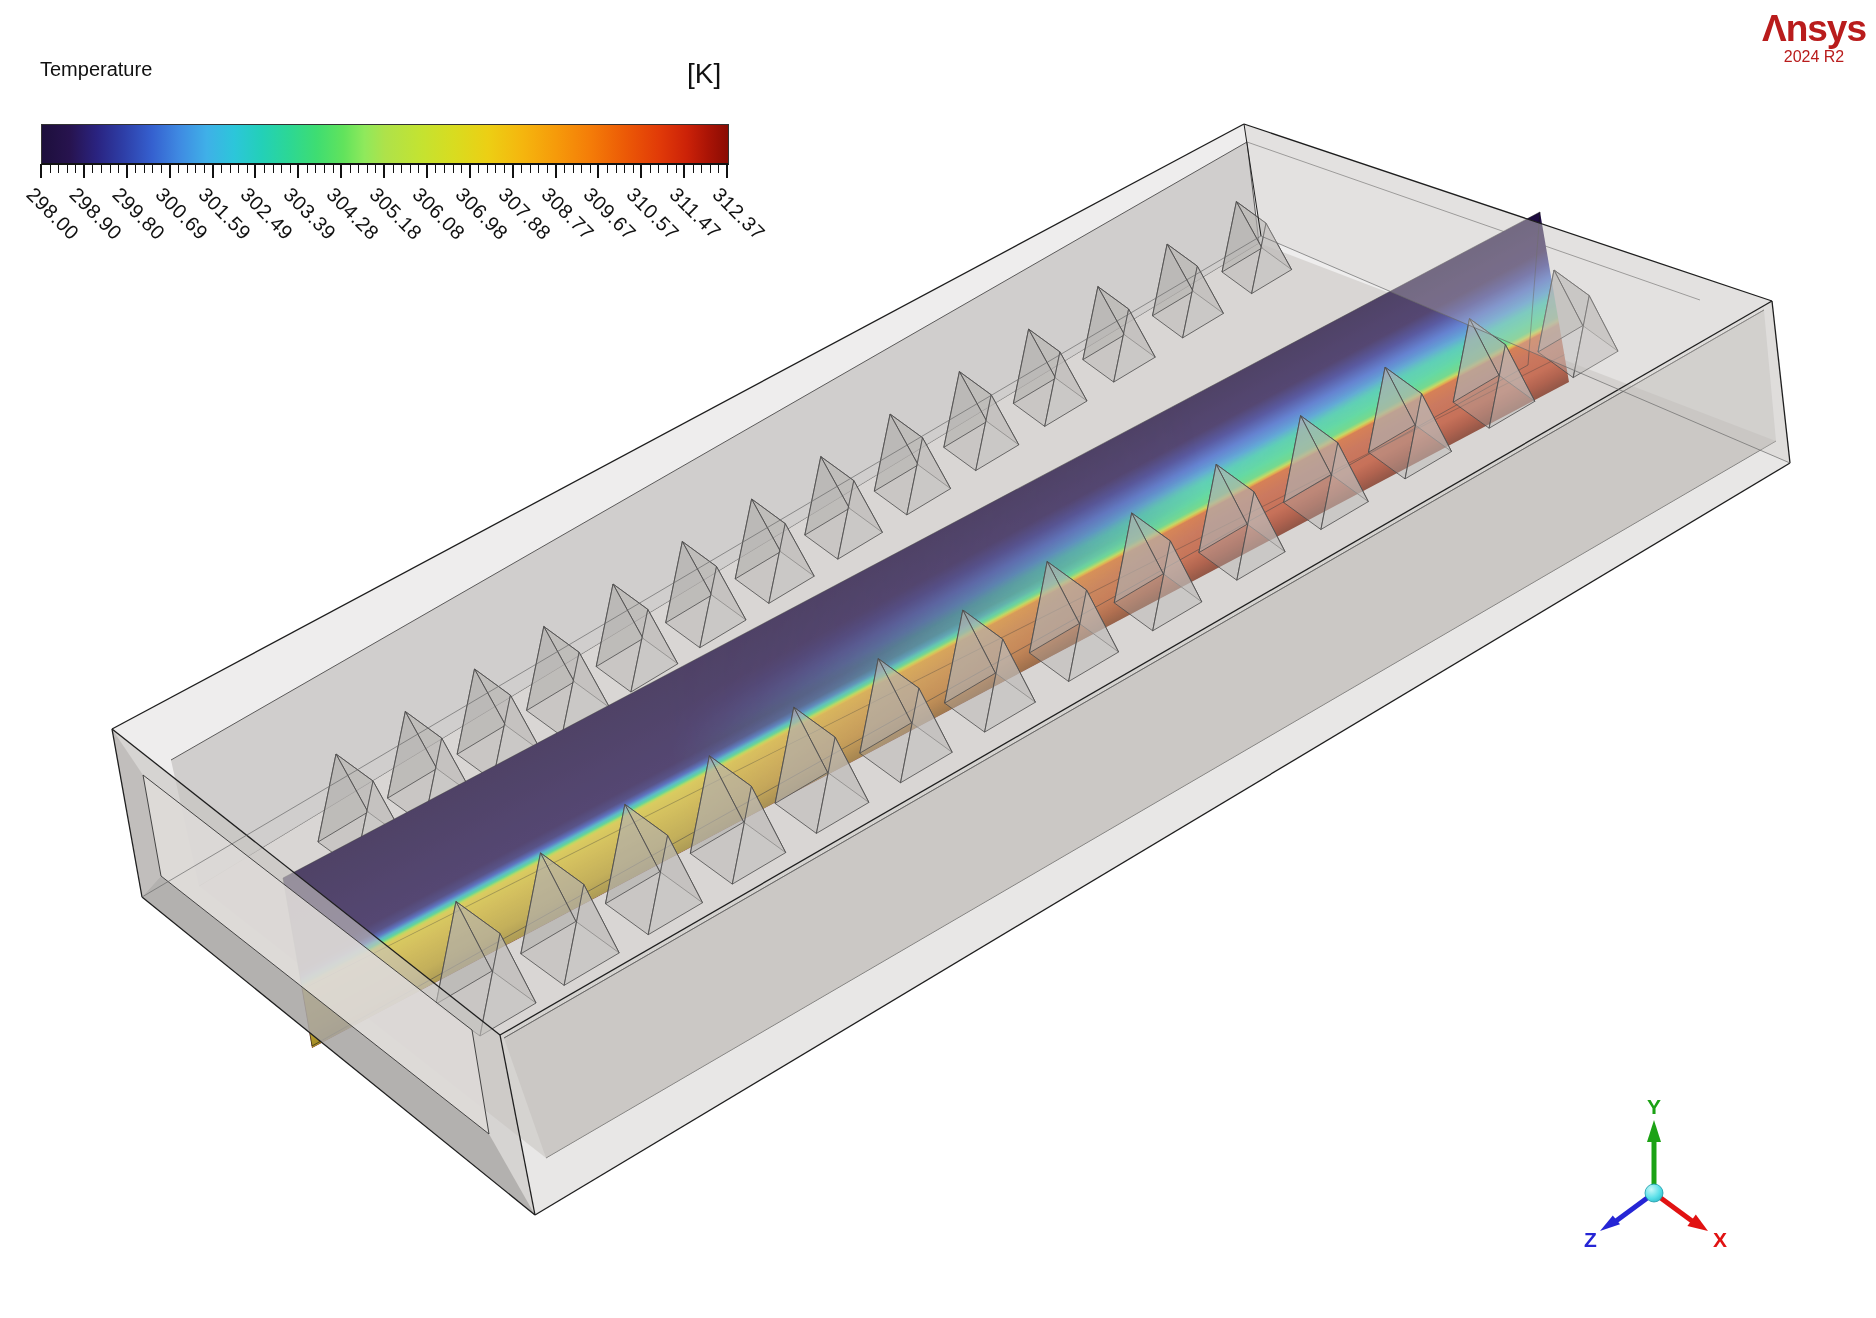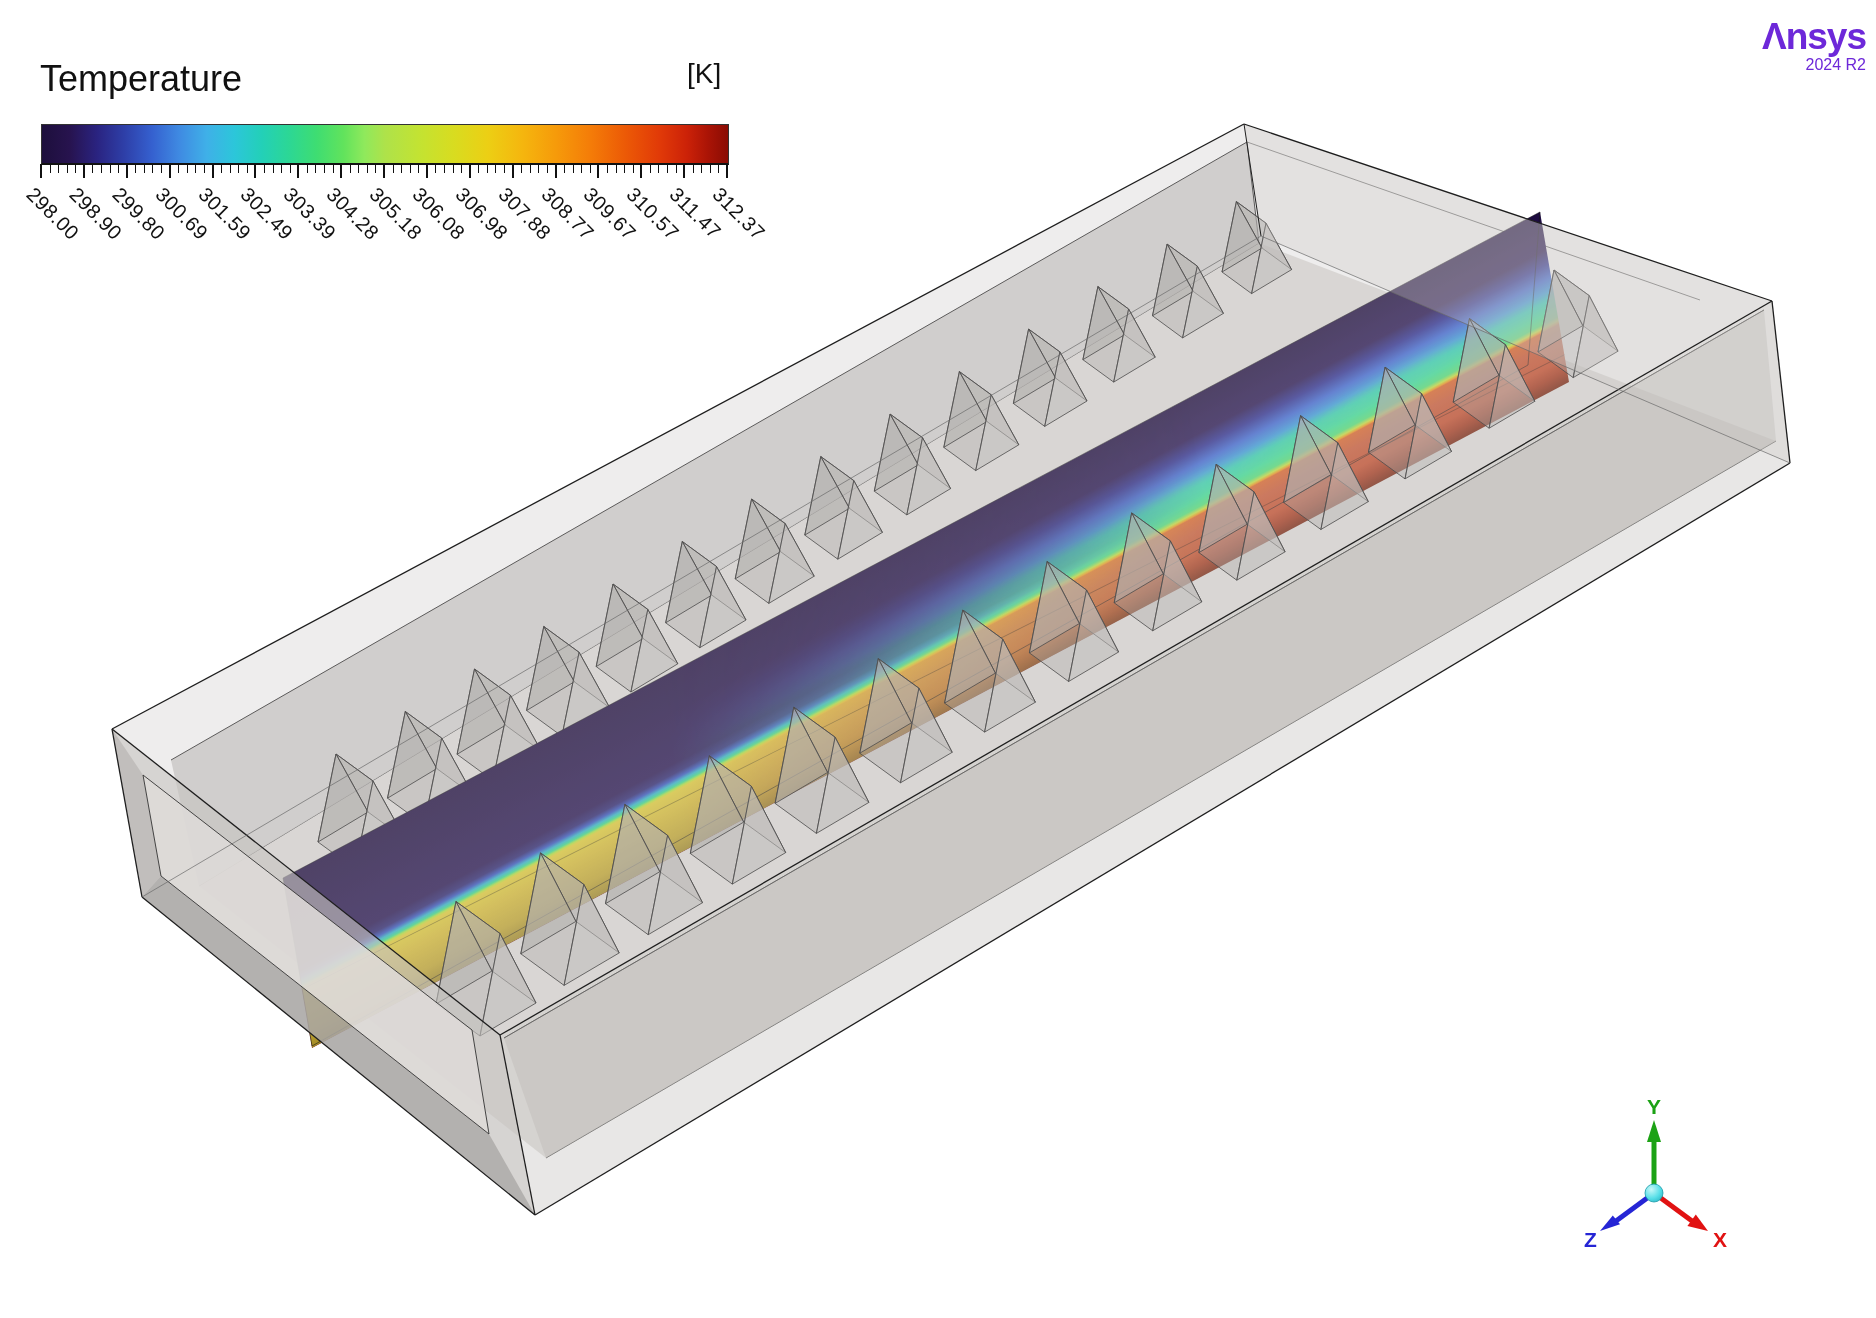--- a/index.html
+++ b/index.html
@@ -1,31 +1,31 @@
 <!DOCTYPE html>
 <html><head>
 <meta charset="utf-8">
 <style>
   html,body{margin:0;padding:0;background:#ffffff;font-family:"Liberation Sans",sans-serif;}
   #stage{position:relative;width:1876px;height:1318px;overflow:hidden;background:#fff;}
   #scene-svg{position:absolute;left:0;top:0;}
   
   #legend{position:absolute;left:0;top:0;width:900px;height:300px;}
-  .legend-title{position:absolute;left:40px;top:58px;font-size:36px;color:#111;}
+  .legend-title{position:absolute;left:40px;top:58px;font-size:20px;color:#111;}
   .legend-unit{position:absolute;left:687px;top:58px;font-size:28px;color:#111;}
   #cb-bar{position:absolute;left:41px;top:124px;width:686px;height:38px;border:1px solid #333;border-bottom:2px solid #111;}
   #cb-ticks{position:absolute;left:41px;top:164px;width:688px;height:16px;
      background:repeating-linear-gradient(90deg,#111 0px,#111 1px,rgba(0,0,0,0) 1px,rgba(0,0,0,0) 8.575px);
      background-size:688px 9px;background-repeat:no-repeat;}
   .cb-major{position:absolute;top:0;width:2px;height:14px;background:#111;}
   #cb-labels{position:absolute;left:41px;top:181px;width:760px;height:130px;}
   .cb-label{position:absolute;font-size:20px;color:#111;white-space:nowrap;
      transform:rotate(45deg);transform-origin:0 0;letter-spacing:0.5px;}
   
-  #brand{position:absolute;right:10px;top:20px;text-align:right;color:#6d28d9;}
+  #brand{position:absolute;right:10px;top:12px;text-align:center;color:#b91c1c;}
   #brand .name{font-size:37px;font-weight:700;letter-spacing:-1px;line-height:34px;}
   #brand .version{font-size:16px;font-weight:400;letter-spacing:0px;margin-top:2px;}
   
   #triad{position:absolute;left:1578px;top:1090px;width:170px;height:175px;}
   .ax-label{font-weight:700;font-size:21px;font-family:"Liberation Sans",sans-serif;}
 </style>
 </head>
 <body>
 
 <div id="stage">

